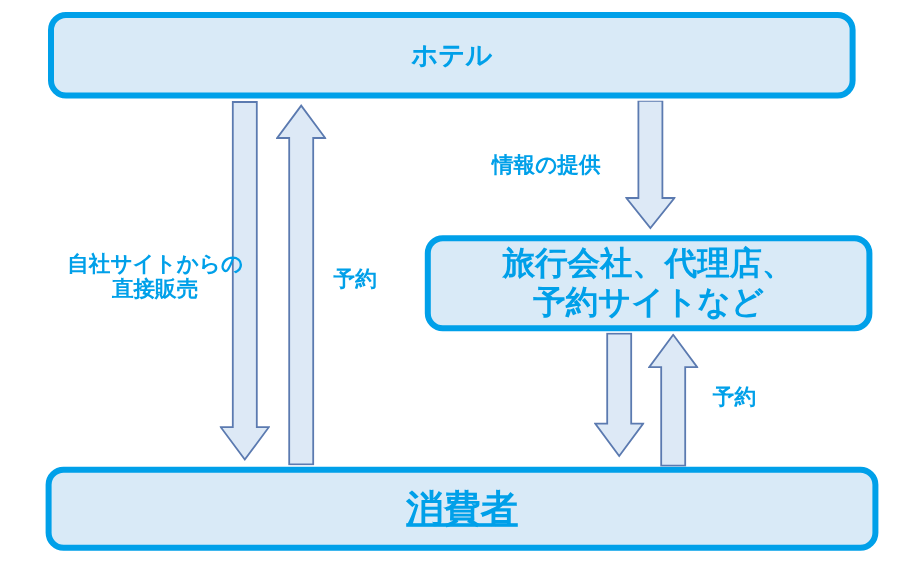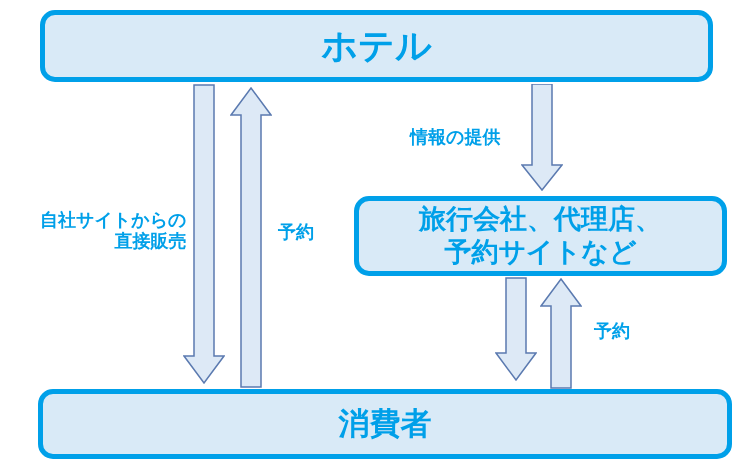--- a/index.html
+++ b/index.html
@@ -21,34 +21,34 @@
   .node{
     position:absolute;
     background:var(--box-fill);
     border:5px solid var(--accent);
     border-radius:15px;
     display:flex;align-items:center;justify-content:center;
     color:var(--accent);
     font-weight:bold;
     text-align:center;
   }
-  .node-hotel{left:40px;top:10px;width:673px;height:72px;font-size:36px;}
+  .node-hotel{left:40px;top:10px;width:673px;height:72px;font-size:22px;}
   .node-agency{left:354px;top:196px;width:373px;height:80px;font-size:27px;line-height:1.22;}
-  .node-consumer{left:38px;top:389px;width:694px;height:70px;font-size:31px;}
+  .node-consumer{left:38px;top:389px;width:694px;height:70px;font-size:31px;text-decoration:underline;}
   .node .node-label{white-space:pre-line;}
   .edge-label{
     position:absolute;
     color:var(--accent);
     font-weight:bold;
     font-size:18px;
     line-height:1.18;
     white-space:pre-line;
     text-align:right;
   }
-  .lbl-direct-sales{left:40px;top:210px;text-align:right;}
+  .lbl-direct-sales{left:56px;top:210px;text-align:center;}
   .lbl-reservation-left{left:278px;top:222px;}
   .lbl-info-provision{left:410px;top:127px;}
   .lbl-consignment{left:402px;top:321px;}
   .lbl-reservation-right{left:594px;top:321px;}
   .arrow{position:absolute;display:block;}
   .arrow polygon{
     fill:var(--arrow-fill);
     stroke:var(--arrow-stroke);
     stroke-width:1.5;
     stroke-linejoin:miter;

